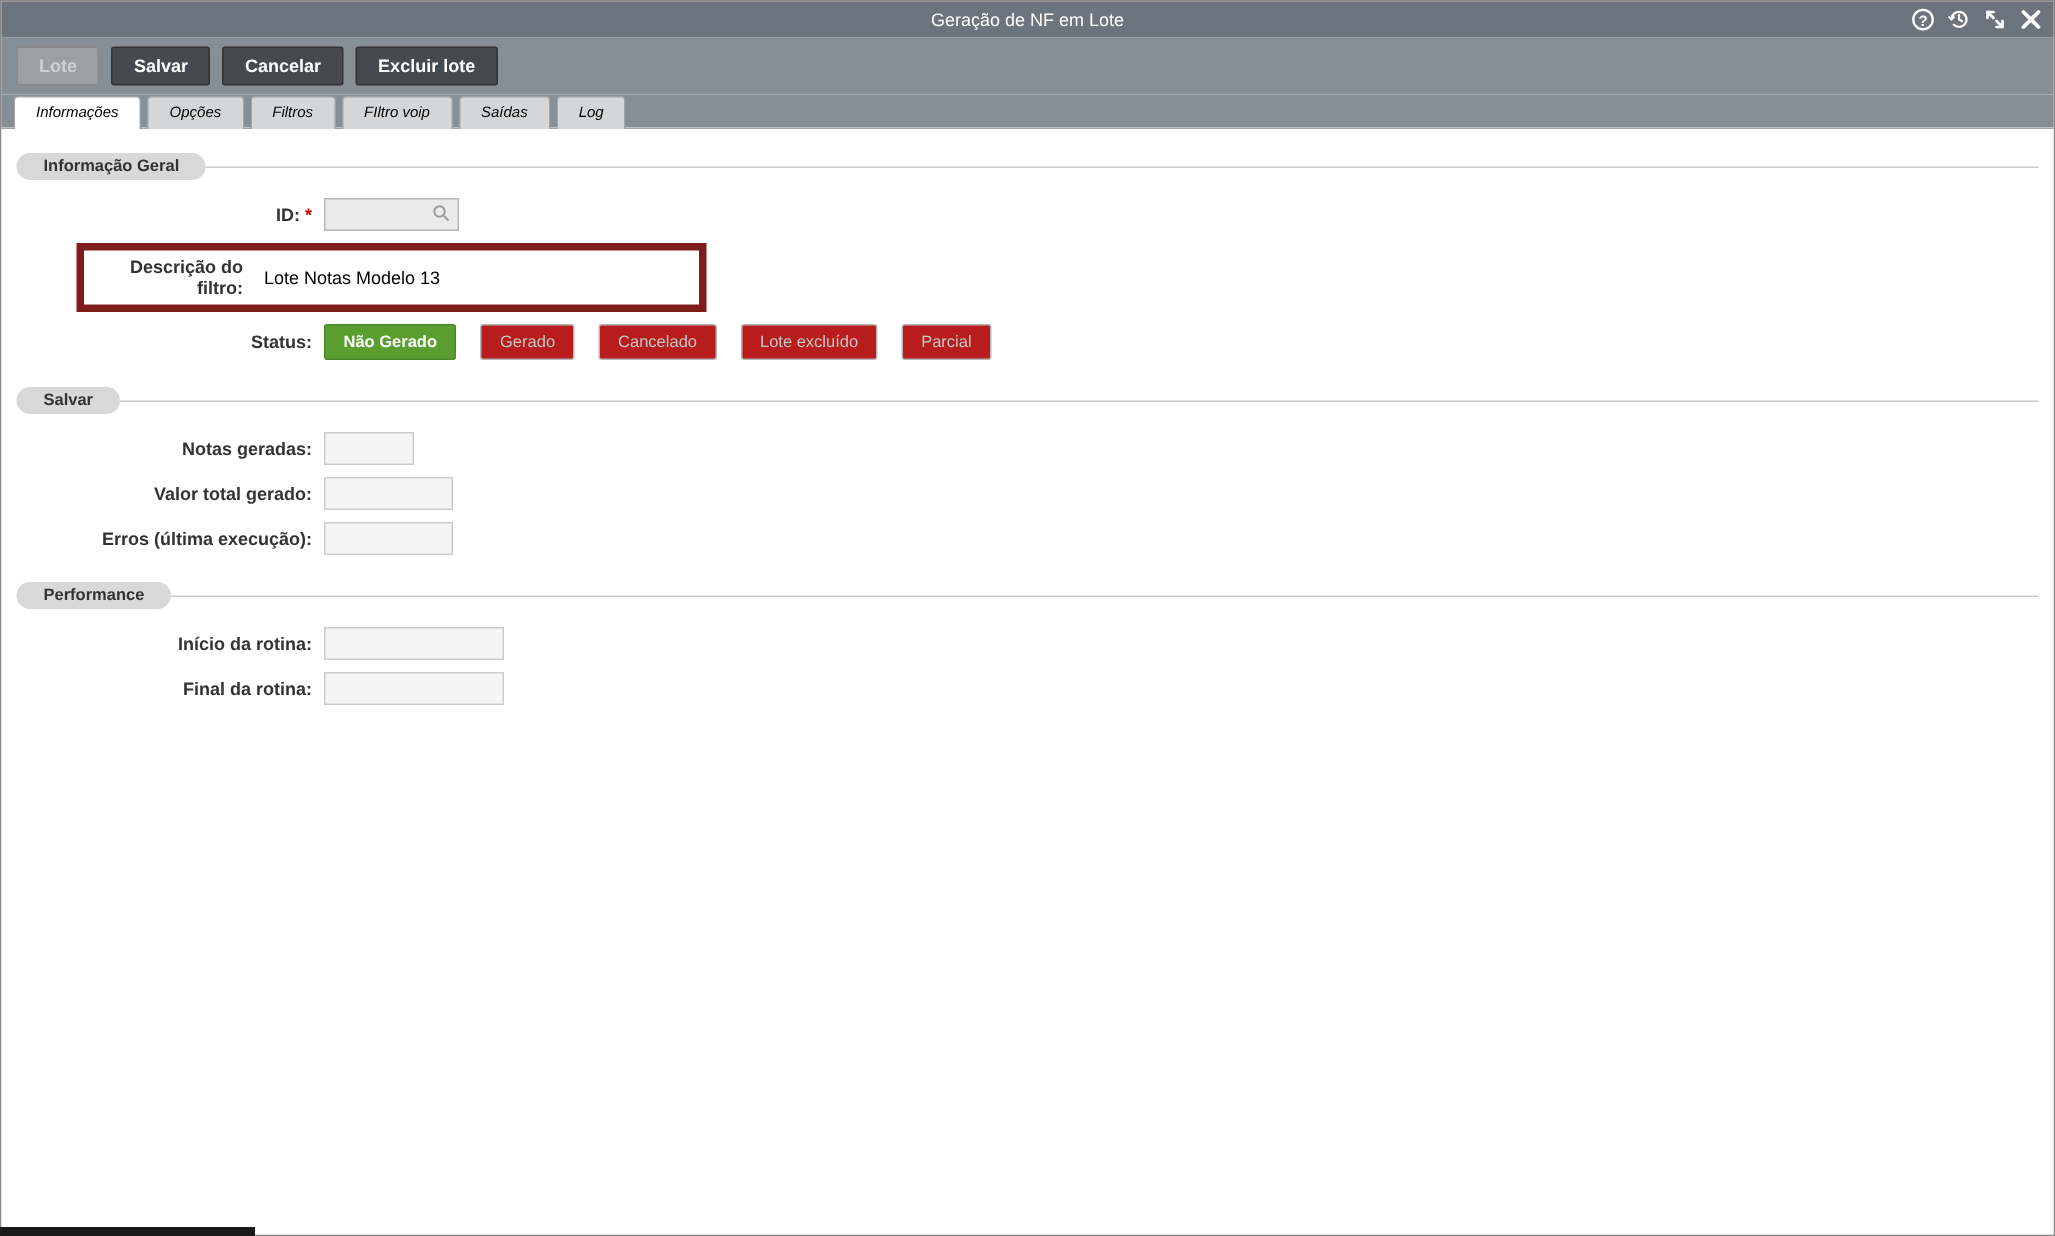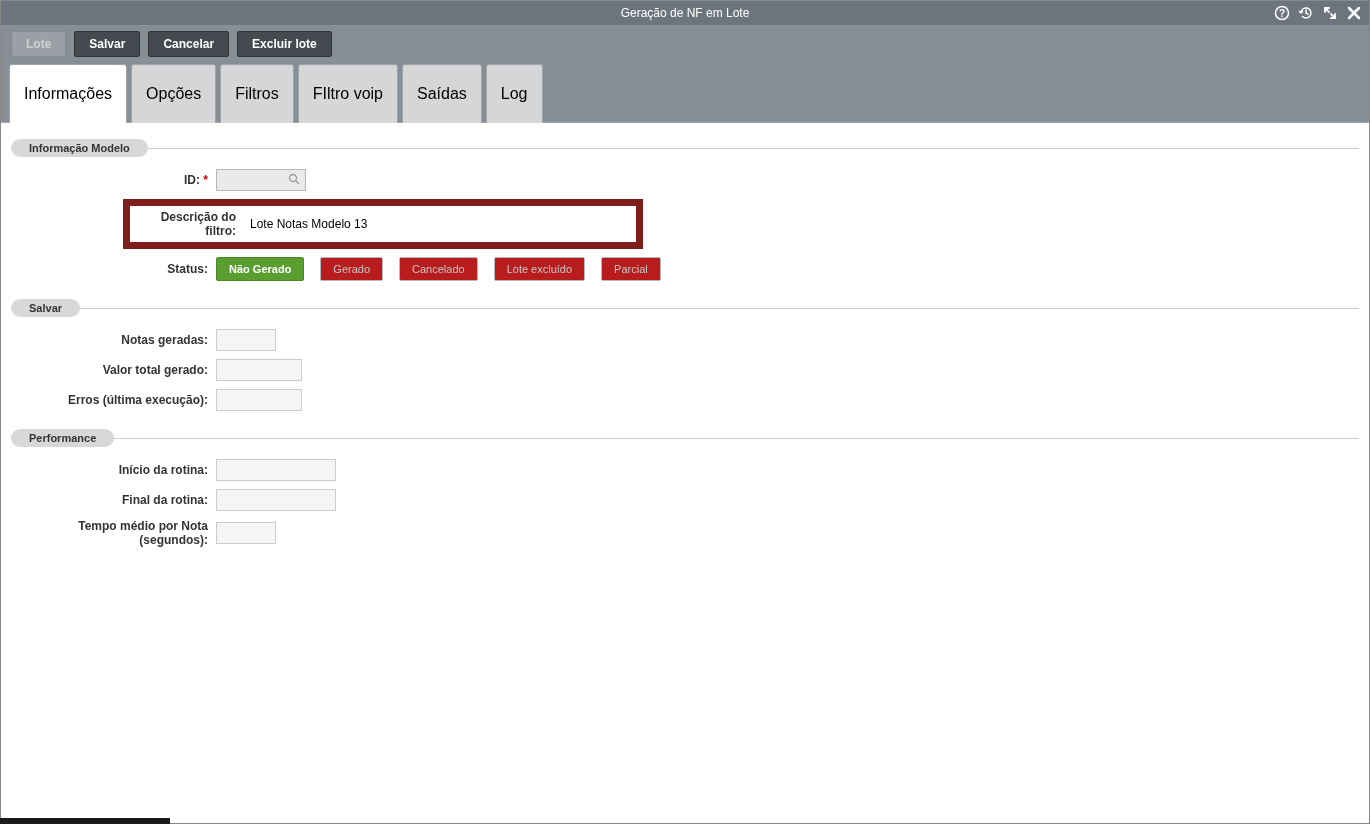--- a/index.html
+++ b/index.html
@@ -70,26 +70,27 @@
 .tabbar {
   background: #878f96;
   padding: 0 8px;
   display: flex;
   gap: 4px;
 }
 .tab {
   background: #d4d6d8;
   border: 1px solid #a0a4a8;
   border-bottom: none;
-  padding: 20px 14px;
-  font-size: 16px;
+  padding: 5px 14px;
+  font-size: 10px;
   cursor: pointer;
   border-radius: 3px 3px 0 0;
   position: relative;
   top: 1px;
+  font-style: italic;
 }
 .tab.active {
   background: #fff;
   border-color: #a0a4a8;
 }
 .content {
   flex: 1;
   background: #fff;
   padding: 10px 0;
   overflow: auto;
@@ -149,26 +150,26 @@
   right: 6px;
   top: 4px;
   color: #888;
 }
 .input-wrap { position: relative; display: inline-block; }
 .input.text {
   width: 300px;
   background: #fff;
 }
 .highlight-row {
-  border: 7px solid #7f1d1d;
+  border: 5px solid #7f1d1d;
   padding: 4px 6px;
   display: flex;
   align-items: center;
-  width: 520px;
-  margin-left: 112px;
+  width: 420px;
+  margin-left: 40px;
   margin-bottom: 8px;
 }
 .highlight-row .form-label {
   width: 108px;
 }
 .highlight-row .input.text {
   flex: 1;
   border: none;
   background: transparent;
   height: 18px;
@@ -254,21 +255,21 @@
     <div class="tab">Filtros</div>
     <div class="tab">FIltro voip</div>
     <div class="tab">Saídas</div>
     <div class="tab">Log</div>
   </div>
 
   <div class="content">
 
     <div class="fieldset">
       <div class="legend-wrap">
-        <span class="legend">Informação Modelo</span>
+        <span class="legend">Informação Geral</span>
         <div class="legend-line"></div>
       </div>
 
       <div class="form-row">
         <label class="form-label"><span>ID:</span> <span class="req">*</span></label>
         <div class="input-wrap">
           <input class="input search" value="" style="">
           <span class="search-icon">
             <svg width="12" height="12" viewBox="0 0 12 12">
                 <circle cx="5" cy="5" r="3.5" stroke="#999" stroke-width="1.3" fill="none"></circle>
@@ -320,21 +321,17 @@
         <div class="legend-line"></div>
       </div>
       <div class="form-row">
         <label class="form-label">Início da rotina:</label>
         <input class="readonly-input wider" readonly="" value="" style="">
       </div>
       <div class="form-row">
         <label class="form-label">Final da rotina:</label>
         <input class="readonly-input wider" readonly="" value="" style="">
       </div>
-      <div class="form-row">
-        <label class="form-label">Tempo médio por Nota (segundos):</label>
-        <input class="readonly-input" readonly="" value="" style="">
-      </div>
     </div>
 
   </div>
 </div>
 <div class="footer-strip"></div>
 
 </body></html>

